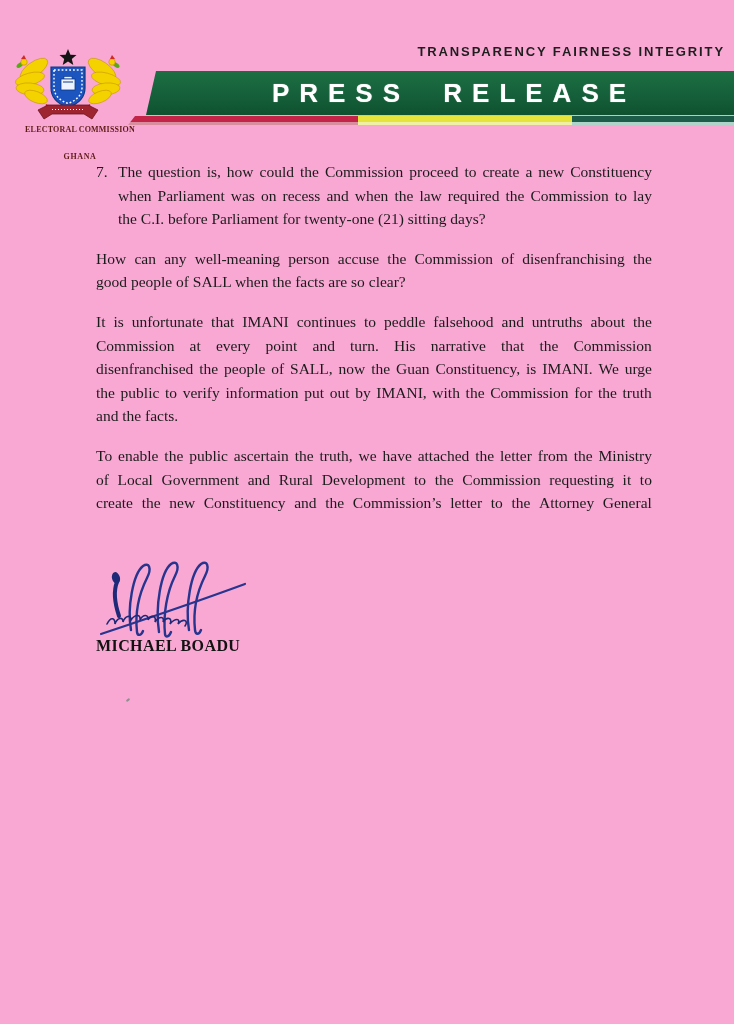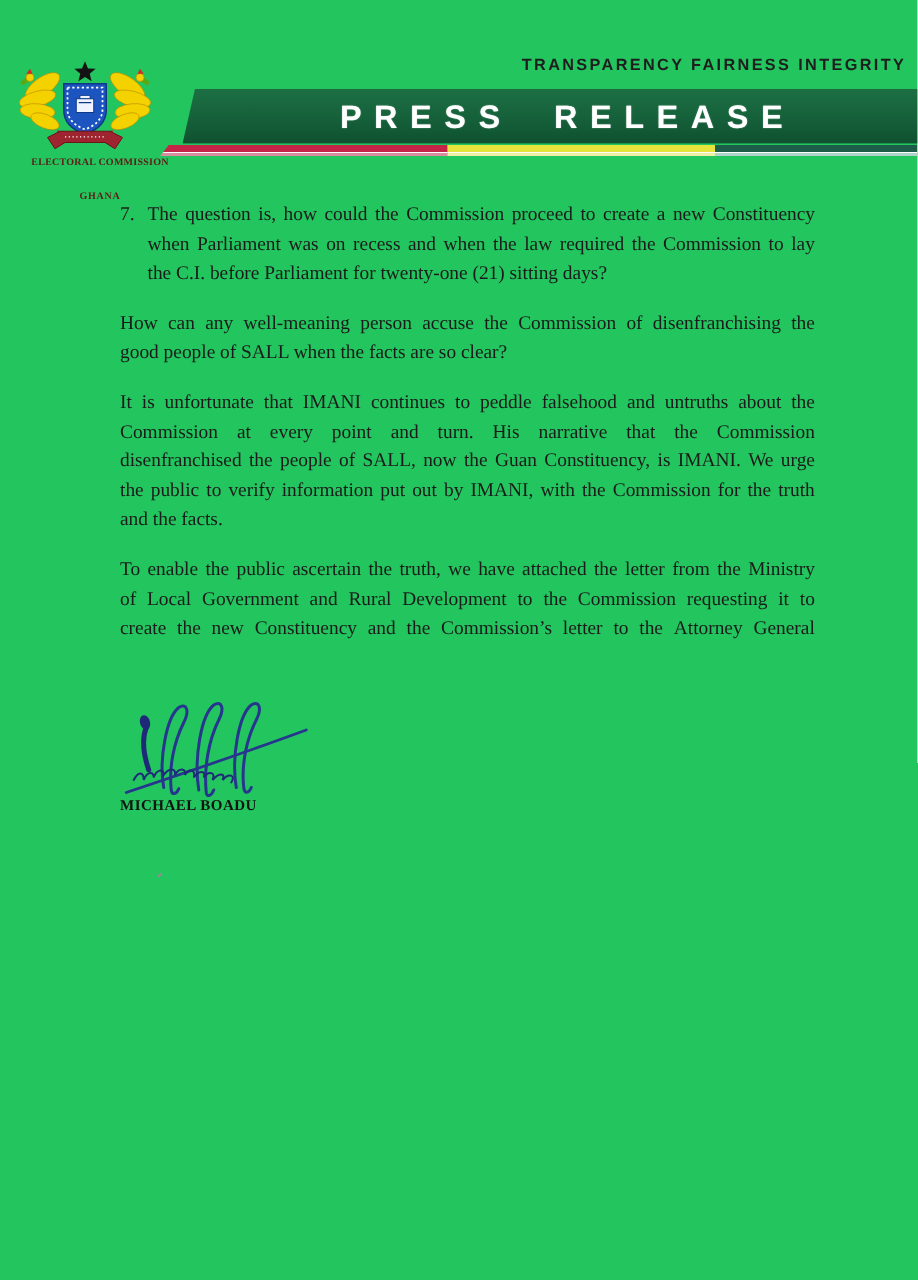--- a/index.html
+++ b/index.html
@@ -1,16 +1,16 @@
 <!DOCTYPE html>
 <html><head>
 <meta charset="utf-8">
 <style>
   html,body{margin:0;padding:0;background:#ffffff;}
-  .page{position:relative;width:734px;height:1024px;background:#22c55e;overflow:hidden;
+  .page{position:relative;width:734px;height:1024px;background:#f9a8d4;overflow:hidden;
         font-family:"Liberation Serif",serif;}
 
   
   .motto{position:absolute;top:44px;right:9px;
          font-family:"Liberation Sans",sans-serif;font-weight:bold;font-size:13px;
          letter-spacing:1.9px;color:#1e1e1e;white-space:nowrap;}
 
   .banner{position:absolute;left:146px;top:71px;width:604px;height:44px;
           background:linear-gradient(180deg,#1d6f43 0%,#15603a 55%,#0f5130 100%);
           clip-path:polygon(10px 0,100% 0,100% 100%,0 100%);
@@ -37,21 +37,21 @@
             font-size:15.5px;line-height:23.6px;color:#1b1b1b;}
   .para{margin:0 0 16px 0;}
   .item7{position:relative;padding-left:22px;}
   .item7 .num{position:absolute;left:0;top:0;}
   .bl{min-height:23.6px;align-items:flex-end;}
   .jl{display:flex;justify-content:space-between;overflow:hidden;}
   .ll{text-align:left;white-space:nowrap;}
 
   
   .sig{position:absolute;left:97px;top:556px;width:152px;height:84px;}
-  .sig-name{position:absolute;left:96px;top:637px;font-weight:bold;font-size:12px;
+  .sig-name{position:absolute;left:96px;top:637px;font-weight:bold;font-size:16px;
             letter-spacing:.4px;color:#121212;white-space:nowrap;}
   .sig-title{position:absolute;left:96px;top:664px;font-weight:bold;font-size:16px;
              letter-spacing:.4px;color:#121212;white-space:nowrap;}
   .speck{position:absolute;left:126px;top:699px;width:4px;height:2px;background:#8f8f8f;
          transform:rotate(-35deg);border-radius:1px;}
 </style>
 </head>
 <body>
 
 <div class="page">

